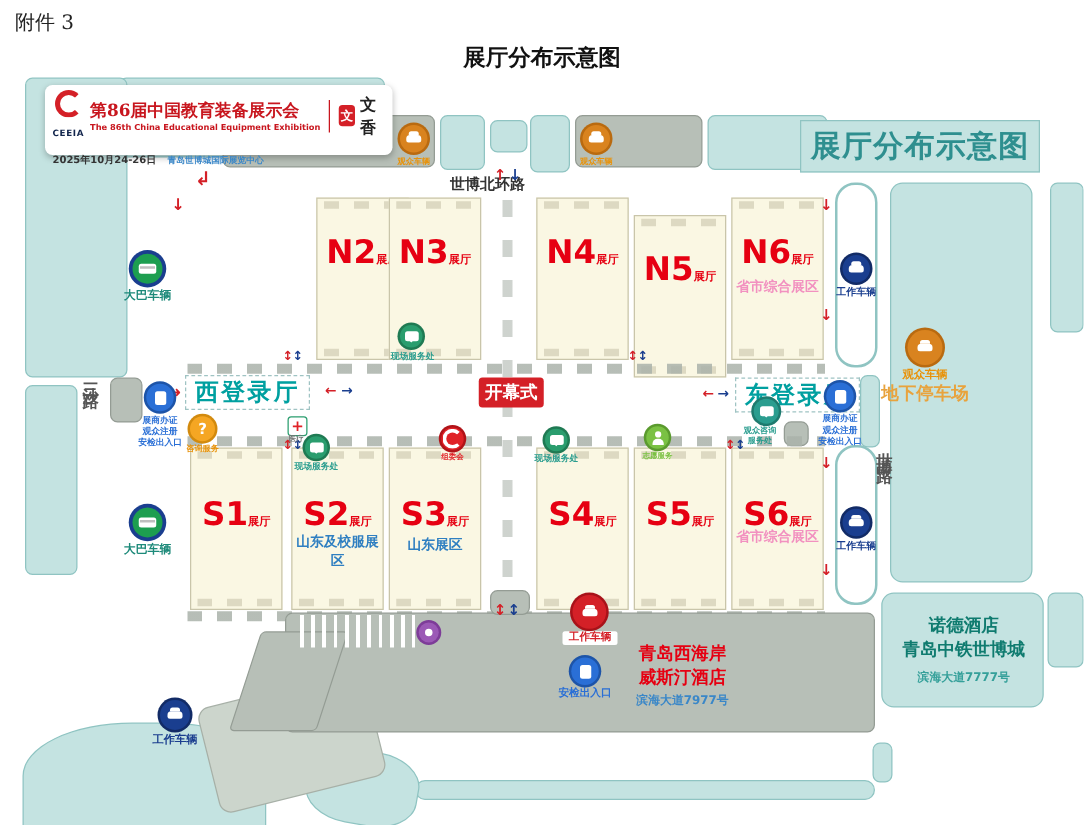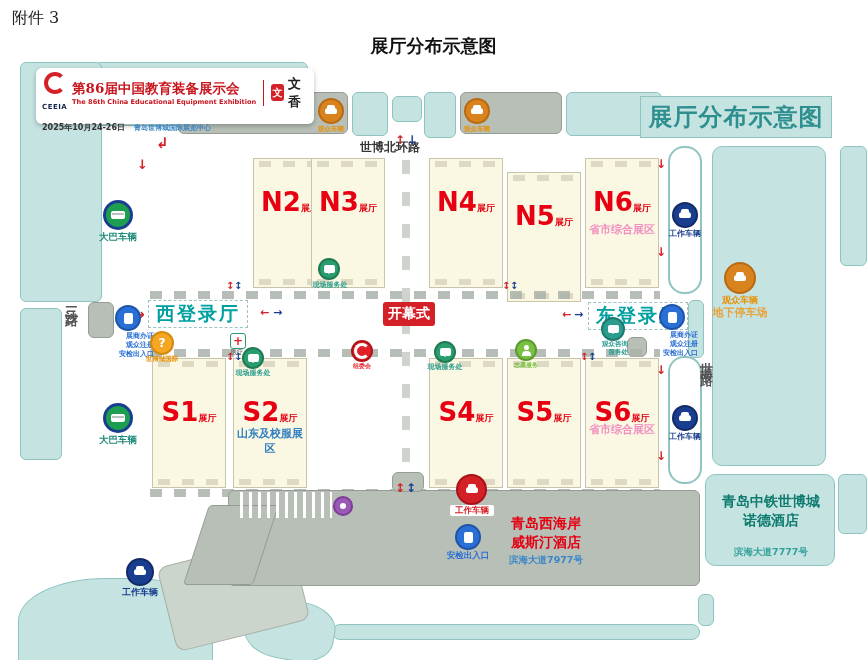--- a/index.html
+++ b/index.html
@@ -54,21 +54,21 @@
 
   
   .reg{position:absolute;font-weight:900;color:#00a0a0;font-size:19px;letter-spacing:2px;background:#fff;
        border:1px dashed #9fc3c3;padding:0 7px;white-space:nowrap;z-index:6;}
   .open{position:absolute;left:383px;top:302px;background:#d42027;color:#fff;font-weight:800;font-size:14px;
         padding:3px 5px;border-radius:3px;white-space:nowrap;z-index:6;}
 
   
   .circ{position:absolute;border-radius:50%;display:flex;align-items:center;justify-content:center;box-sizing:border-box;z-index:8;}
   .ilab{position:absolute;font-weight:800;text-align:center;line-height:1.3;z-index:8;white-space:nowrap;}
-  .ilab span{display:block;text-align:right;}
+  .ilab span{display:block;}
   .gcar{width:12px;height:6px;background:#fff;border-radius:3px 3px 2px 2px;position:relative;}
   .gcar::before{content:"";position:absolute;top:-3px;left:2px;width:8px;height:3px;background:#fff;border-radius:2px 2px 0 0;}
   .gbus{width:14px;height:8px;background:#fff;border-radius:2px;position:relative;}
   .gbus::before{content:"";position:absolute;top:2px;left:1px;right:1px;height:2px;background:rgba(0,0,0,.25);}
   .gbadge{width:9px;height:11px;background:#fff;border-radius:2px;}
   .gbub{width:11px;height:8px;background:#fff;border-radius:2px;position:relative;}
   .gbub::after{content:"";position:absolute;left:2px;bottom:-4px;width:0;height:0;border:3px solid rgba(0,0,0,0);border-top-color:#fff;}
   .gper{width:5px;height:5px;background:#fff;border-radius:50%;position:relative;top:-3px;}
   .gper::after{content:"";position:absolute;top:6px;left:-2px;width:9px;height:5px;background:#fff;border-radius:4px 4px 0 0;}
   .gring{width:10px;height:10px;border:3px solid #fff;border-right-color:rgba(0,0,0,0);border-radius:50%;}
@@ -91,21 +91,21 @@
   
   .confbldg{left:228px;top:490px;width:472px;height:96px;border-radius:6px;z-index:2;}
   .confwing{left:196px;top:505px;width:70px;height:80px;transform:skewX(-18deg);border-radius:4px;z-index:2;}
   .hatch{left:240px;top:492px;width:92px;height:26px;background:repeating-linear-gradient(90deg,#fff 0 3px,rgba(0,0,0,0) 3px 9px);z-index:3;}
   .cc-name{left:349px;top:514px;width:96px;text-align:center;color:#e83a8e;font-weight:900;font-size:15px;line-height:1.45;z-index:5;}
   .westin{left:498px;top:514px;width:96px;text-align:center;z-index:5;}
   .westin .l{color:#e60012;font-weight:900;font-size:14px;line-height:1.35;display:block;}
   .westin .a{color:#3a87c8;font-weight:700;font-size:9.5px;display:block;margin-top:2px;}
   .nord{left:706px;top:492px;width:130px;text-align:center;z-index:5;}
   .nord .l{color:#0f7b6f;font-weight:900;font-size:14px;line-height:1.35;display:block;}
-  .nord .a{color:#35a09a;font-weight:700;font-size:9.5px;display:block;margin-top:16px;}
+  .nord .a{color:#35a09a;font-weight:700;font-size:9.5px;display:block;margin-top:6px;}
 </style>
 </head>
 <body>
 
 <div id="stage">
 
   <div class="abs attach" style="left:12px;top:8px;">附件 3</div>
   <div class="abs ptitle">展厅分布示意图</div>
 
   <div class="abs teal rd6" style="left:95px;top:62px;width:213px;height:64px;"></div>
@@ -166,20 +166,24 @@
     <div class="hall-label"><span class="hn">N6</span><span class="hs">展厅</span></div>
     <div class="hall-note pink" style="top:64px;"><span>省市综合</span><span>展区</span></div>
   </div>
 
   <div class="hall south" style="left:152px;top:358px;">
     <div class="hall-label"><span class="hn">S1</span><span class="hs">展厅</span></div>
   </div>
   <div class="hall south" style="left:233px;top:358px;">
     <div class="hall-label"><span class="hn">S2</span><span class="hs">展厅</span></div>
     <div class="hall-note blu" style="top:68px;"><span>山东及校服</span><span>展区</span></div>
+  </div>
+  <div class="hall south" style="left:311px;top:358px;">
+    <div class="hall-label"><span class="hn">S3</span><span class="hs">展厅</span></div>
+    <div class="hall-note blu" style="top:70px;"><span>山东展区</span></div>
   </div>
   <div class="hall south" style="left:429px;top:358px;">
     <div class="hall-label"><span class="hn">S4</span><span class="hs">展厅</span></div>
   </div>
   <div class="hall south" style="left:507px;top:358px;">
     <div class="hall-label"><span class="hn">S5</span><span class="hs">展厅</span></div>
   </div>
   <div class="hall south" style="left:585px;top:358px;">
     <div class="hall-label"><span class="hn">S6</span><span class="hs">展厅</span></div>
     <div class="hall-note pink" style="top:64px;"><span>省市综合</span><span>展区</span></div>
@@ -225,21 +229,21 @@
   <div class="ilab" style="left:306px;top:125px;width:50px;font-size:6.5px;color:#e8920a;">观众车辆</div>
   <div class="circ" style="left:466px;top:100px;width:22px;height:22px;background:#d9831f;box-shadow:0 0 0 2px #b96a10;">
       <span class="gcar"></span>
     </div>
   <div class="ilab" style="left:452px;top:125px;width:50px;font-size:6.5px;color:#e8920a;">观众车辆</div>
 
   <div class="circ" style="left:726px;top:264px;width:28px;height:28px;background:#d9831f;box-shadow:0 0 0 2px #b96a10;">
       <span class="gcar"></span>
     </div>
   <div class="ilab" style="left:712px;top:295px;width:56px;font-size:9px;color:#e8920a;">观众车辆</div>
-  <div class="ilab" style="left:705px;top:306px;width:70px;font-size:11px;color:#e8a33d;text-align:center;">地下停车场</div>
+  <div class="ilab" style="left:705px;top:306px;width:70px;font-size:14px;color:#e8a33d;text-align:center;">地下停车场</div>
 
   <div class="circ" style="left:106px;top:203px;width:24px;height:24px;background:#1d9e50;box-shadow:0 0 0 3px #1a3e8f;">
       <span class="gbus"></span>
     </div>
   <div class="ilab" style="left:94px;top:231px;width:48px;font-size:9.5px;color:#1d8a7a;">大巴车辆</div>
   <div class="circ" style="left:106px;top:406px;width:24px;height:24px;background:#1d9e50;box-shadow:0 0 0 3px #1a3e8f;">
       <span class="gbus"></span>
     </div>
   <div class="ilab" style="left:94px;top:434px;width:48px;font-size:9.5px;color:#1d8a7a;">大巴车辆</div>
 
@@ -269,21 +273,21 @@
     </div>
   <div class="ilab" style="left:646px;top:331px;width:52px;font-size:7px;color:#2a6fd6;">
     <span>展商办证</span>
       <span>观众注册</span>
       <span>安检出入口</span>
   </div>
 
   <div class="circ" style="left:152px;top:333px;width:20px;height:20px;background:#f5a623;box-shadow:0 0 0 2px #d28a0e;">
       <span class="gq">?</span>
     </div>
-  <div class="ilab" style="left:145px;top:355px;width:34px;font-size:6.5px;color:#e8920a;">世博城国际</div>
+  <div class="ilab" style="left:145px;top:355px;width:34px;font-size:6.5px;color:#e8920a;">咨询服务</div>
 
   <div class="medbox" style="left:230px;top:333px;">
       <span>+</span>
     </div>
   <div class="ilab" style="left:228px;top:348px;width:18px;font-size:6px;color:#777;">医疗</div>
 
   <div class="circ" style="left:320px;top:260px;width:18px;height:18px;background:#2a9d6e;box-shadow:0 0 0 2px #1f7a53;">
       <span class="gbub"></span>
     </div>
   <div class="ilab" style="left:310px;top:281px;width:40px;font-size:7px;color:#2a9d8f;">现场服务处</div>
@@ -327,22 +331,22 @@
       <span class="gbadge"></span>
     </div>
   <div class="ilab" style="left:442px;top:550px;width:52px;font-size:8.5px;color:#2a6fd6;z-index:6;">安检出入口</div>
 
   <div class="abs westin">
     <span class="l">青岛西海岸</span>
     <span class="l">威斯汀酒店</span>
     <span class="a">滨海大道7977号</span>
   </div>
   <div class="abs nord">
+    <span class="l">诺德酒店</span>
     <span class="l">青岛中铁世博城</span>
-    <span class="l">诺德酒店</span>
     <span class="a">滨海大道7777号</span>
   </div>
 
   <div class="abs banner">
     <div class="b-row1">
       <div class="b-logo">
         <span class="gring2"></span>
         <span class="b-org">CEEIA</span>
       </div>
       <div class="b-titles">

